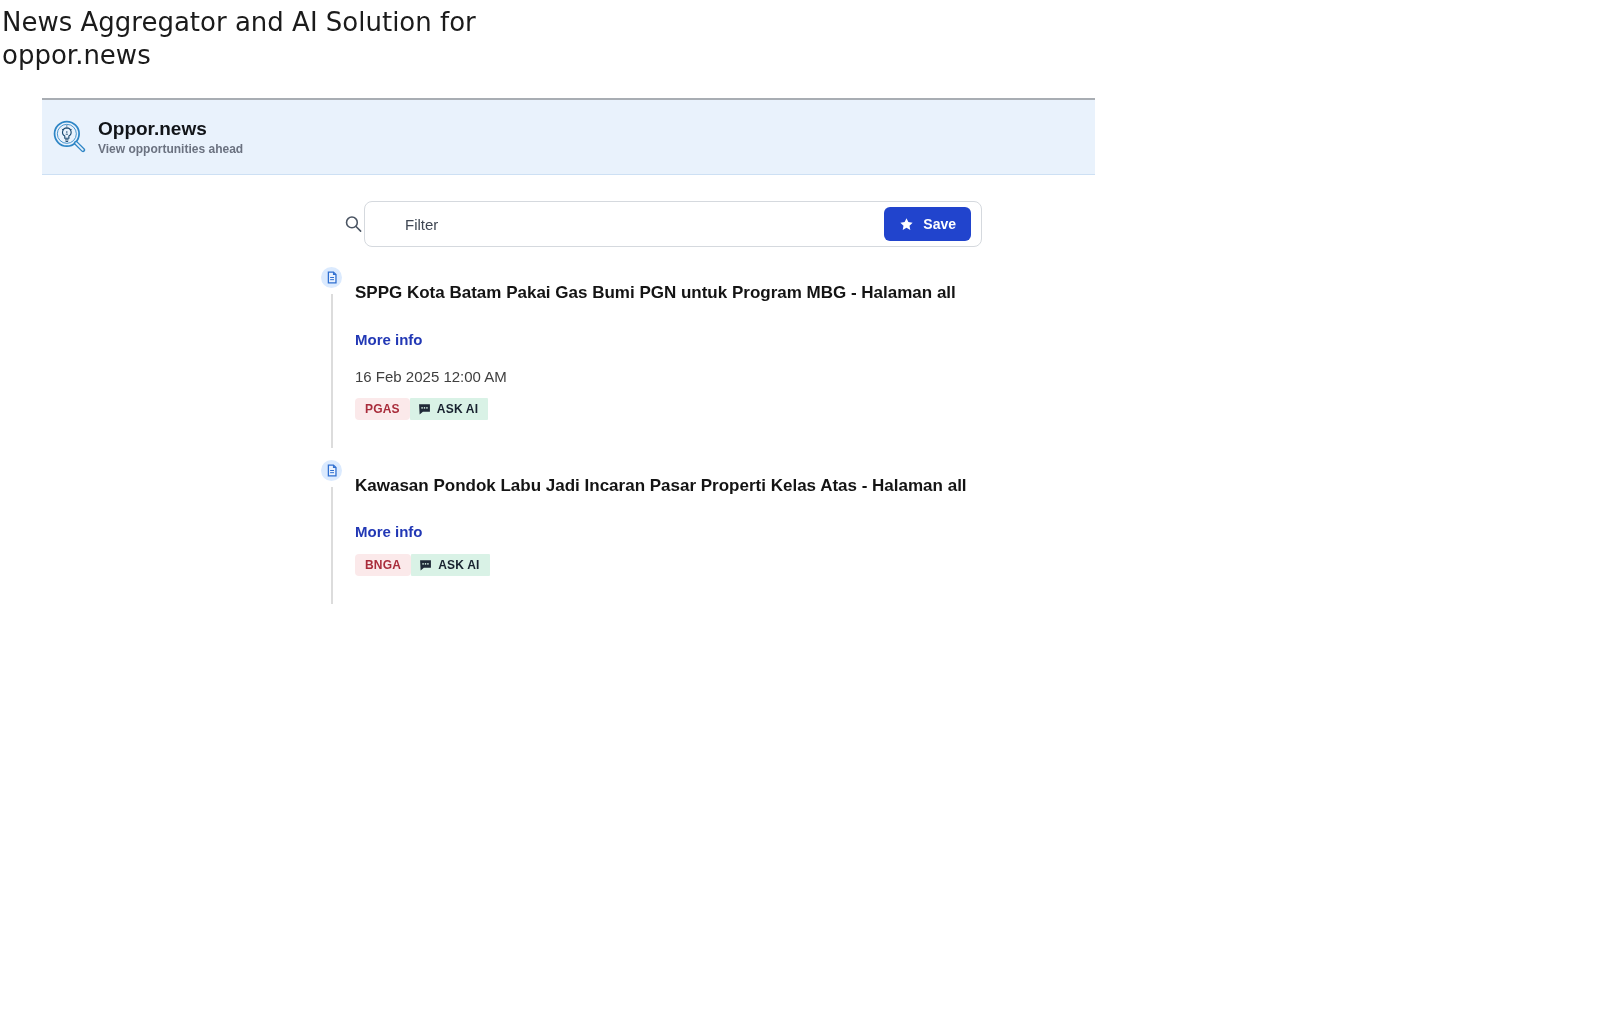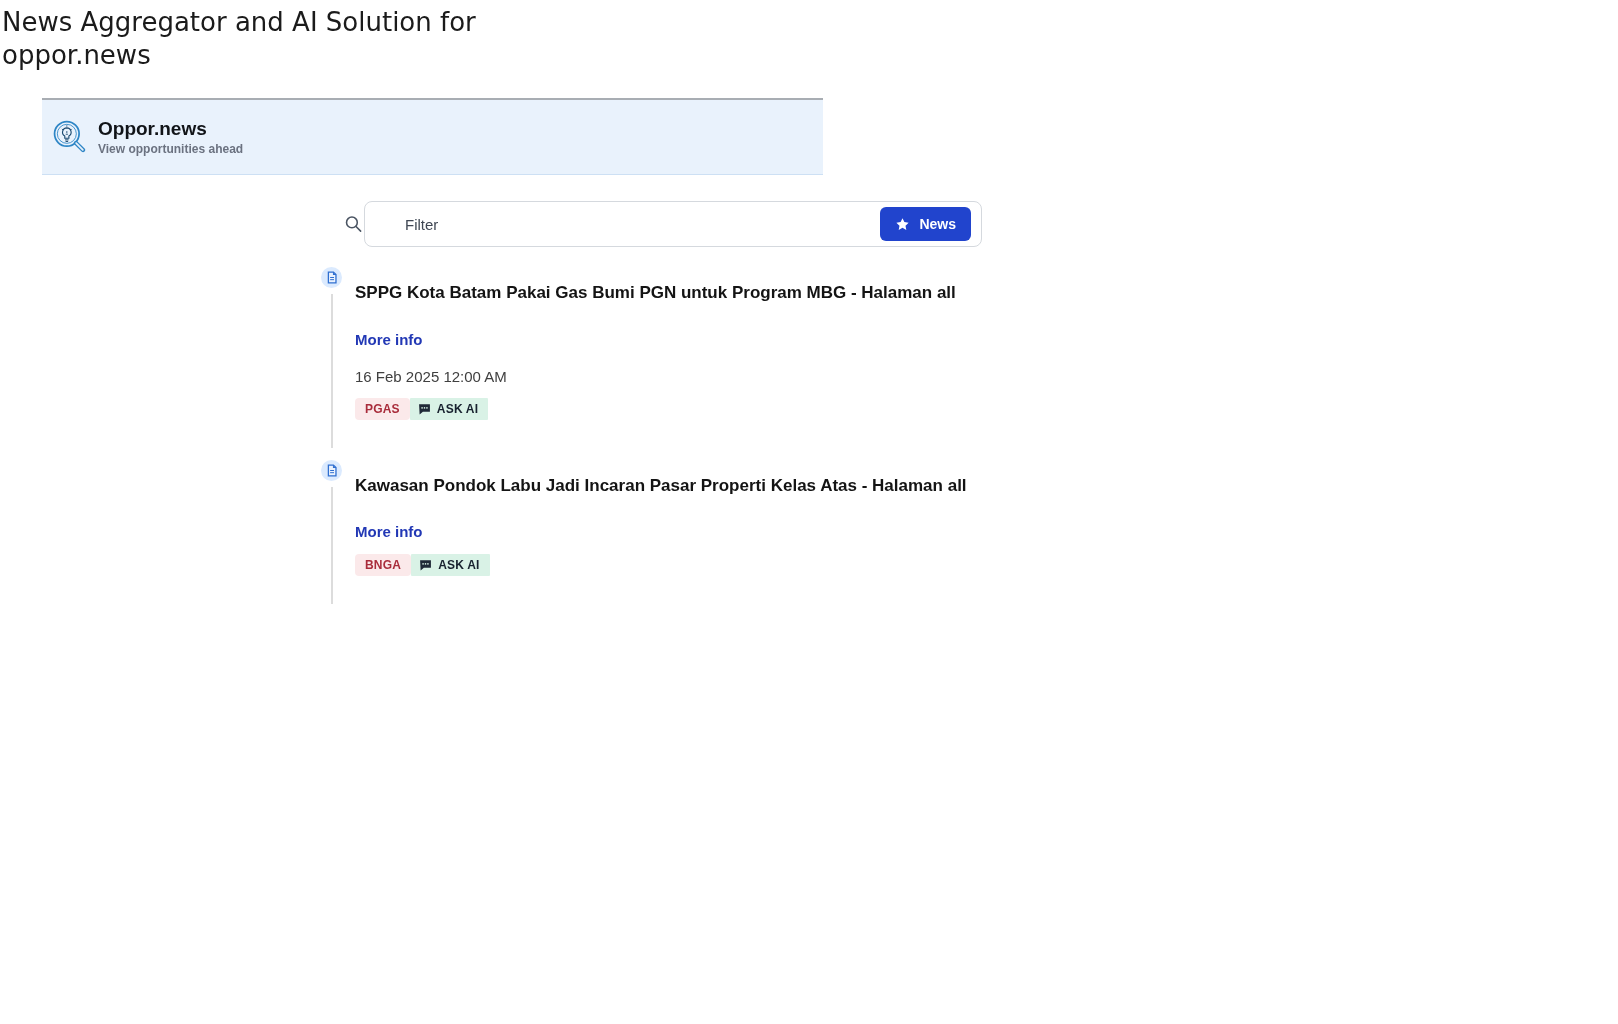--- a/index.html
+++ b/index.html
@@ -16,21 +16,21 @@
     max-width: 500px;
     font-family: "DejaVu Sans", sans-serif;
     font-size: 26px;
     font-weight: 400;
     line-height: 1.25;
     color: #1b1b1b;
   }
   
   .banner {
     margin: 27px 0 0 42px;
-    width: 781px;
+    width: 1053px;
     height: 77px;
     background: #e9f2fc;
     border-top: 2px solid #a8adb3;
     border-bottom: 1px solid #cde0f4;
     display: flex;
     align-items: center;
     padding-left: 9px;
   }
   .banner .logo { width: 38px; height: 38px; flex: 0 0 auto; }
   .banner .brand-block { margin-left: 9px; }
@@ -186,21 +186,21 @@
       <svg viewBox="0 0 24 24" fill="none">
         <circle cx="10" cy="10" r="6.8" stroke="#4b5563" stroke-width="2"></circle>
         <line x1="15.2" y1="15.2" x2="21" y2="21" stroke="#4b5563" stroke-width="2" stroke-linecap="round"></line>
       </svg>
     </span>
     <input class="filter-input" type="text" placeholder="Filter" style="">
     <button class="save-btn">
       <svg viewBox="0 0 24 24">
         <path d="M12 1.8l3 6.3 6.8.9-5 4.8 1.3 6.8-6.1-3.4-6.1 3.4 1.3-6.8-5-4.8 6.8-.9z" fill="#ffffff"></path>
       </svg>
-      <span>News</span>
+      <span>Save</span>
     </button>
   </div>
 
   <div class="news-list">
 
     <article class="news-item">
       <span class="timeline-line"></span>
       <span class="doc-bubble">
         <svg viewBox="0 0 16 18" fill="none">
           <path d="M3 1.5h7l3.5 3.5v11.5H3z" fill="#eaf2fe" stroke="#2f6fd0" stroke-width="1.8"></path>

